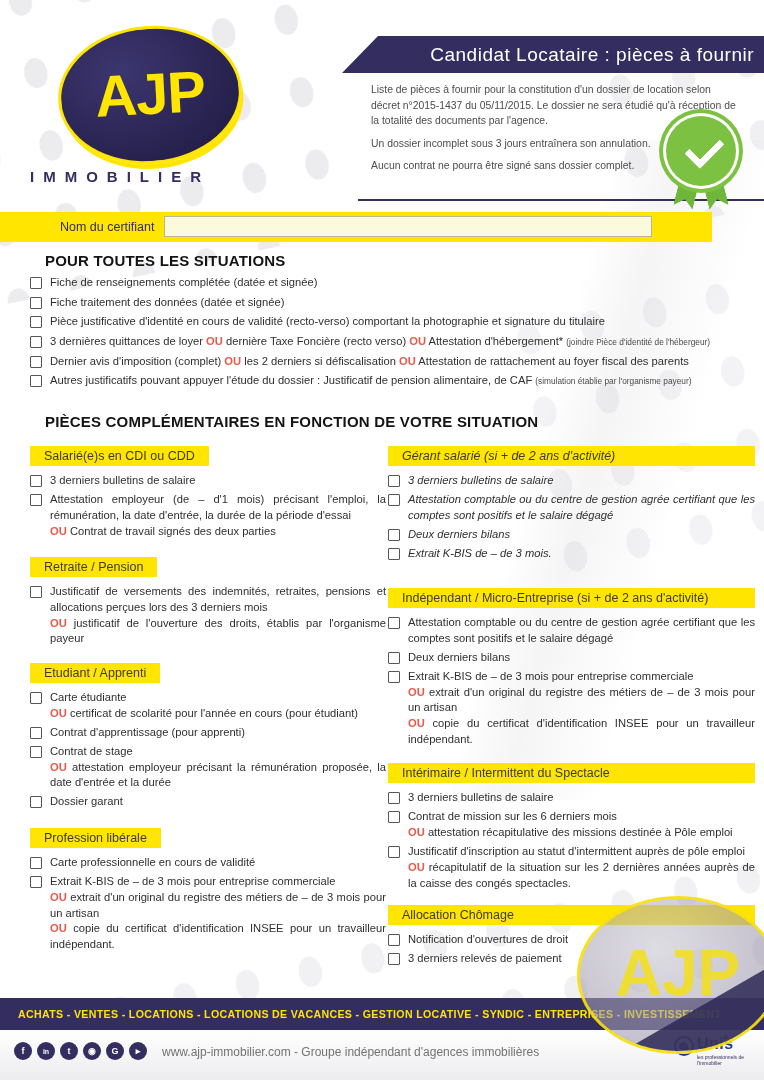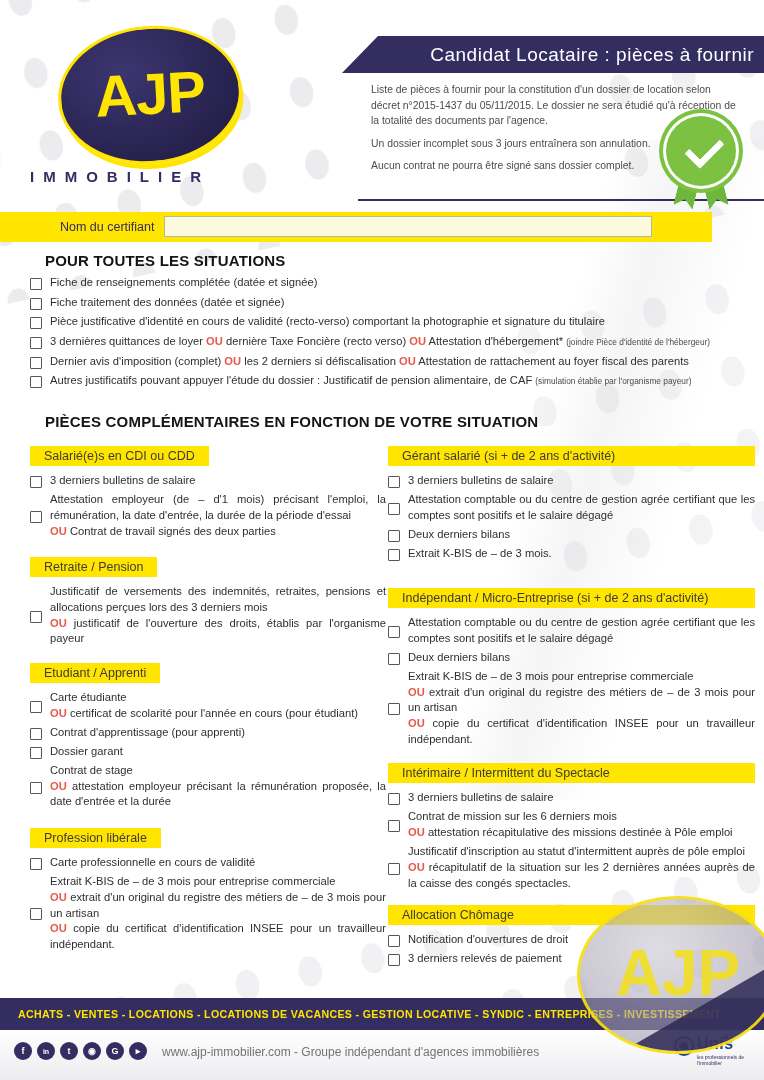--- a/index.html
+++ b/index.html
@@ -55,37 +55,37 @@
   .name-input{position:absolute;left:164px;top:4px;width:488px;height:21px;background:#fcfadc;
         border:1px solid #b9b79b;box-sizing:border-box;font-size:12px;padding:0 6px;color:#333333;}
 
   
   .h1{position:absolute;font-size:15px;font-weight:700;color:#141414;letter-spacing:.2px;z-index:1;white-space:nowrap;}
   #h-all{left:45px;top:252px;}
   #h-comp{left:45px;top:413px;}
 
   
   #list-all{position:absolute;left:30px;top:275px;width:724px;z-index:1;}
-  .chk-row{display:flex;align-items:center;margin-bottom:4px;}
+  .chk-row{display:flex;align-items:flex-start;margin-bottom:4px;}
   .chk{flex:0 0 auto;width:10px;height:10px;border:1.3px solid #565656;margin:2px 8px 0 0;
         background:#ffffff;border-radius:1px;cursor:pointer;}
   .chk-text{flex:1;font-size:11.2px;line-height:1.4;color:#2f2f2f;text-align:justify;}
   .ou{color:#e65a4b;font-weight:600;}
   .sm{font-size:8.3px;color:#4a4a4a;}
 
   
   #col-left{position:absolute;left:30px;top:446px;width:356px;z-index:1;}
   #col-right{position:absolute;left:388px;top:446px;width:367px;z-index:1;}
   .situation{margin-bottom:18px;}
   .band{display:inline-block;background:#ffe500;color:#3e3c33;font-size:12.5px;
         padding:3px 14px;margin-bottom:7px;}
   .situation.full .band{display:block;box-sizing:border-box;width:100%;}
   .situation .chk-row{margin-bottom:3.5px;}
   #col-left  .situation:nth-of-type(2){margin-bottom:16px;}
-  #col-right .situation:nth-of-type(1){margin-bottom:26px;}
+  #col-right .situation:nth-of-type(1){margin-bottom:26px;font-style:italic;}
   #col-right .situation:nth-of-type(2){margin-bottom:16px;}
   #col-right .situation:nth-of-type(3){margin-bottom:14px;}
 
   
   .services-bar{position:absolute;left:0;top:998px;width:764px;height:32px;background:#332d60;z-index:2;
         display:flex;align-items:center;padding-left:18px;box-sizing:border-box;}
   .services-text{color:#ffe500;font-size:10.6px;font-weight:700;letter-spacing:.35px;white-space:nowrap;}
   .socials{position:absolute;left:14px;top:1042px;display:flex;gap:5px;z-index:2;}
   .soc{width:18px;height:18px;border-radius:50%;background:#332d60;color:#ffffff;
         display:flex;align-items:center;justify-content:center;font-weight:700;font-size:9px;cursor:pointer;}
@@ -190,24 +190,24 @@
           <div class="chk-text"><span>Justificatif de versements des indemnités, retraites, pensions et allocations perçues lors des 3 derniers mois</span><br><span class="ou">OU</span><span> justificatif de l'ouverture des droits, établis par l'organisme payeur</span></div>
         </div></section>
       <section class="situation"><div class="band">Etudiant / Apprenti</div><div class="chk-row">
           <span class="chk"></span>
           <div class="chk-text"><span>Carte étudiante</span><br><span class="ou">OU</span><span> certificat de scolarité pour l'année en cours (pour étudiant)</span></div>
         </div><div class="chk-row">
           <span class="chk"></span>
           <div class="chk-text"><span>Contrat d'apprentissage (pour apprenti)</span></div>
         </div><div class="chk-row">
           <span class="chk"></span>
+          <div class="chk-text"><span>Contrat de stage</span><br><span class="ou">OU</span><span> attestation employeur précisant la rémunération proposée, la date d'entrée et la durée</span></div>
+        </div><div class="chk-row">
+          <span class="chk"></span>
           <div class="chk-text"><span>Dossier garant</span></div>
-        </div><div class="chk-row">
-          <span class="chk"></span>
-          <div class="chk-text"><span>Contrat de stage</span><br><span class="ou">OU</span><span> attestation employeur précisant la rémunération proposée, la date d'entrée et la durée</span></div>
         </div></section>
       <section class="situation"><div class="band">Profession libérale</div><div class="chk-row">
           <span class="chk"></span>
           <div class="chk-text"><span>Carte professionnelle en cours de validité</span></div>
         </div><div class="chk-row">
           <span class="chk"></span>
           <div class="chk-text"><span>Extrait K-BIS de – de 3 mois pour entreprise commerciale</span><br><span class="ou">OU</span><span> extrait d'un original du registre des métiers de – de 3 mois pour un artisan</span><br><span class="ou">OU</span><span> copie du certificat d'identification INSEE pour un travailleur indépendant.</span></div>
         </div></section>
     </div>
   <div id="col-right">

